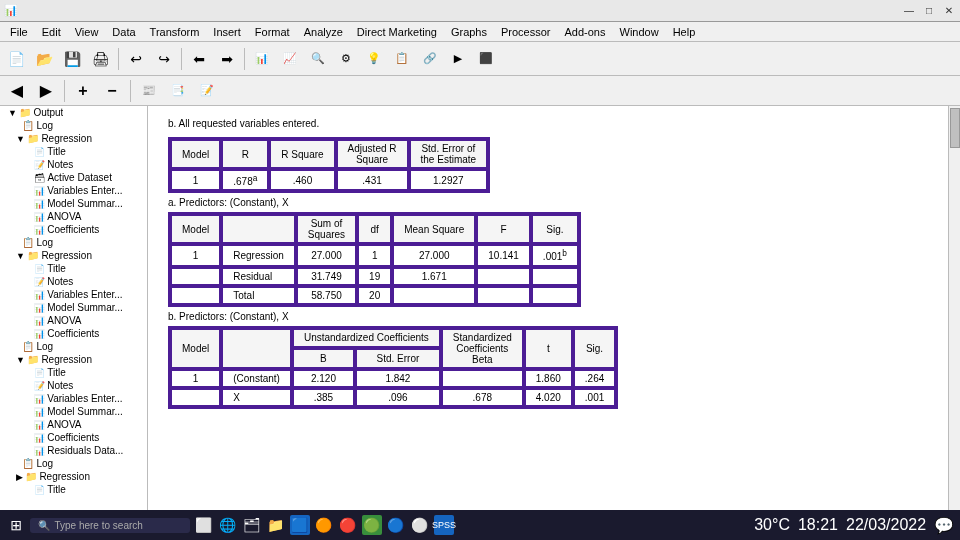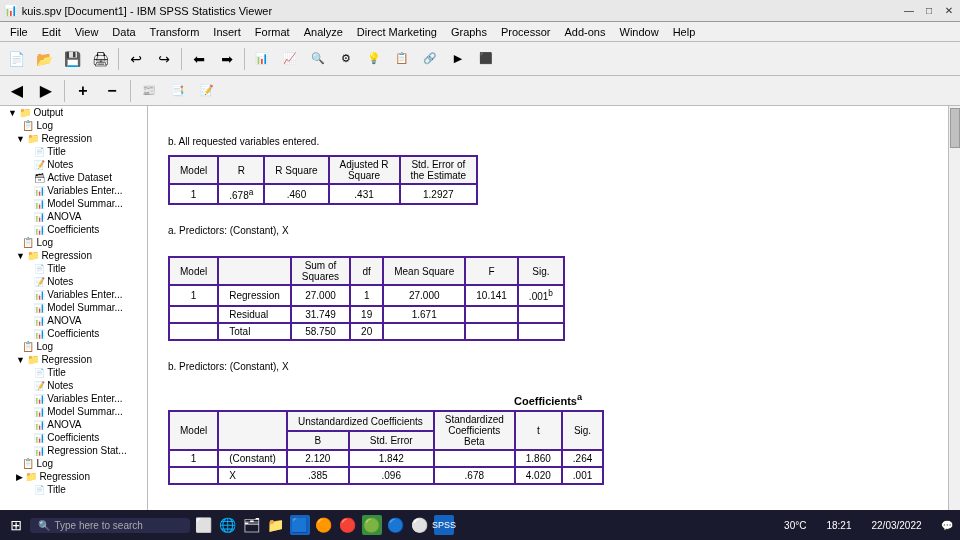--- a/index.html
+++ b/index.html
@@ -104,29 +104,29 @@
       border-left: 1px solid #bbb;
     }
 
     
     .section-title {
       text-align: center;
       font-weight: bold;
       font-size: 11px;
       margin: 8px 0 4px 0;
     }
-    .footnote { font-size: 10px; margin: 20px 0; }
+    .footnote { font-size: 10px; margin: 2px 0; }
 
     table {
       border-collapse: collapse;
       font-size: 10px;
       margin: 4px 0;
     }
     th, td {
-      border: 2px solid #4c1d95;
+      border: 4px solid #4c1d95;
       padding: 2px 10px;
       text-align: center;
     }
     th { background: #f5f5f5; font-weight: normal; }
     td.left { text-align: left; }
 
     
     .status-bar {
       background: #f0f0f0;
       height: 22px;
@@ -149,30 +149,29 @@
       background: #1a1a2e;
       display: flex;
       align-items: center;
       justify-content: space-between;
       padding: 0 6px;
       color: #fff;
       font-size: 11px;
       z-index: 100;
     }
     .taskbar-left { display: flex; align-items: center; gap: 4px; }
-    .taskbar-right { display: flex; align-items: center; gap: 20px; font-size: 10px; text-align: right; }
+    .taskbar-right { display: flex; align-items: center; gap: 8px; font-size: 16px; text-align: right; }
     .taskbar-icon { width: 20px; height: 20px; display: flex; align-items: center; justify-content: center; font-size: 14px; cursor: pointer; }
   </style>
 </head>
 <body>
 
 <div class="title-bar">
   <div class="title-bar-left">
     <span>📊</span>
-    <span>kuis.spv [Document1] - IBM SPSS Statistics Viewer</span>
   </div>
   <div class="title-bar-right">
     <span class="title-btn">—</span>
     <span class="title-btn">□</span>
     <span class="title-btn">✕</span>
   </div>
 </div>
 
 <div class="menu-bar">
   <span class="menu-item">File</span>
@@ -366,21 +365,21 @@
       <span class="sidebar-label">ANOVA</span>
     </div>
     <div class="sidebar-item">
       <span style="width:32px;display:inline-block;"></span>
       <span style="font-size:9px;margin:0 2px;">📊</span>
       <span class="sidebar-label">Coefficients</span>
     </div>
     <div class="sidebar-item">
       <span style="width:32px;display:inline-block;"></span>
       <span style="font-size:9px;margin:0 2px;">📊</span>
-      <span class="sidebar-label">Regression Stat...</span>
+      <span class="sidebar-label">Residuals Data...</span>
     </div>
 
     <div class="sidebar-item">
       <span style="width:20px;display:inline-block;"></span>
       <span style="font-size:10px;margin:0 2px;">📋</span>
       <span class="sidebar-label">Log</span>
     </div>
 
     <div class="sidebar-item">
       <span style="width:16px;display:inline-block;"></span>
@@ -460,21 +459,20 @@
           <td>58.750</td>
           <td>20</td>
           <td></td>
           <td></td>
           <td></td>
         </tr>
       </tbody>
     </table>
     <div class="footnote">b. Predictors: (Constant), X</div>
 
-    <div class="section-title" style="margin-top: 10px;">Coefficients<sup>a</sup></div>
     <table>
       <thead>
         <tr>
           <th rowspan="2">Model</th>
           <th rowspan="2"></th>
           <th colspan="2">Unstandardized Coefficients</th>
           <th rowspan="2">Standardized<br>Coefficients<br>Beta</th>
           <th rowspan="2">t</th>
           <th rowspan="2">Sig.</th>
         </tr>

